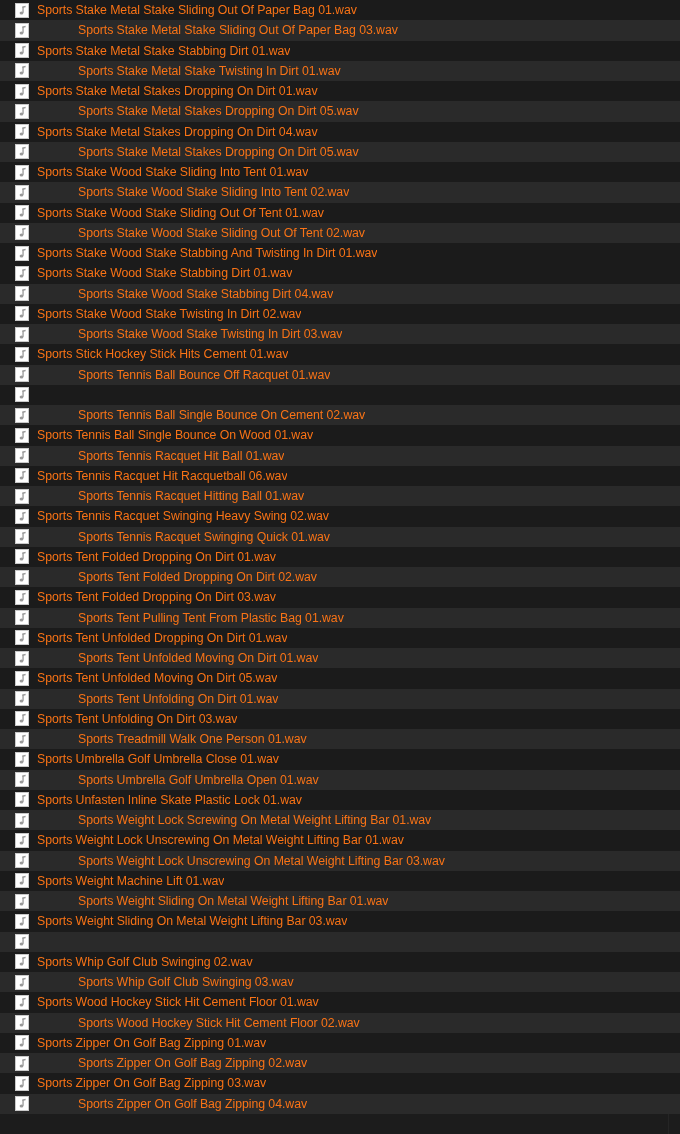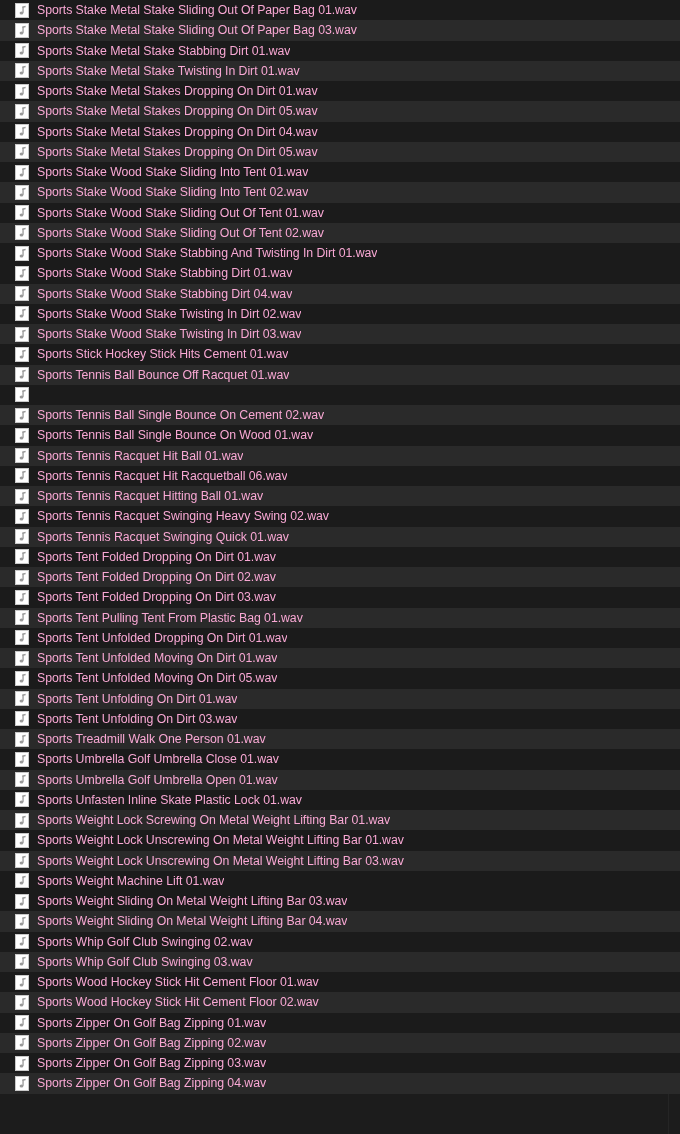--- a/index.html
+++ b/index.html
@@ -23,21 +23,21 @@
   }
   .file-row {
     display: flex;
     align-items: center;
     height: 20.25px;
     box-sizing: border-box;
     padding-left: 15px;
     position: relative;
   }
   .file-row.odd  { background: #1b1b1b; }
-  .file-row.even { background: #2a2a2a; }
+  .file-row.even { background: #2a2a2a; gap: 41px; }
 
   
   .col-divider {
     position: absolute;
     top: 0;
     left: 668px;
     width: 1px;
     height: 1134px;
     background: rgba(255,255,255,0.045);
     pointer-events: none;
@@ -47,21 +47,21 @@
     width: 14px;
     height: 15px;
     flex: 0 0 14px;
     position: relative;
     margin-right: 8px;
     display: block;
   }
   .file-icon svg { display: block; }
 
   .file-name {
-    color: #f9a8d4;
+    color: #f97316;
     font-size: 12.3px;
     line-height: 20px;
     white-space: nowrap;
     letter-spacing: -0.05px;
     overflow: hidden;
     text-overflow: clip;
   }
 </style>
 </head>
 <body>
@@ -632,20 +632,33 @@
         <rect x="0.5" y="0.5" width="13" height="14" fill="#ffffff" stroke="#c9c9c9" stroke-width="1"></rect>
         <g fill="#9a9a9a">
           <rect x="7.4" y="3.6" width="1.3" height="6.2"></rect>
           <path d="M7.4 3.6 L10.6 2.8 L10.6 4.3 L7.4 5.1 Z"></path>
           <ellipse cx="6.5" cy="10.0" rx="1.9" ry="1.5"></ellipse>
         </g>
       </svg>
     </span>
     <span class="file-name">Sports Weight Machine Lift 01.wav</span>
   </div>
+    <div class="file-row even">
+    <span class="file-icon">
+      <svg width="14" height="15" viewBox="0 0 14 15" xmlns="http://www.w3.org/2000/svg">
+        <rect x="0.5" y="0.5" width="13" height="14" fill="#ffffff" stroke="#c9c9c9" stroke-width="1"></rect>
+        <g fill="#9a9a9a">
+          <rect x="7.4" y="3.6" width="1.3" height="6.2"></rect>
+          <path d="M7.4 3.6 L10.6 2.8 L10.6 4.3 L7.4 5.1 Z"></path>
+          <ellipse cx="6.5" cy="10.0" rx="1.9" ry="1.5"></ellipse>
+        </g>
+      </svg>
+    </span>
+    <span class="file-name">Sports Weight Sliding On Metal Weight Lifting Bar 01.wav</span>
+  </div>
     <div class="file-row odd">
     <span class="file-icon">
       <svg width="14" height="15" viewBox="0 0 14 15" xmlns="http://www.w3.org/2000/svg">
         <rect x="0.5" y="0.5" width="13" height="14" fill="#ffffff" stroke="#c9c9c9" stroke-width="1"></rect>
         <g fill="#9a9a9a">
           <rect x="7.4" y="3.6" width="1.3" height="6.2"></rect>
           <path d="M7.4 3.6 L10.6 2.8 L10.6 4.3 L7.4 5.1 Z"></path>
           <ellipse cx="6.5" cy="10.0" rx="1.9" ry="1.5"></ellipse>
         </g>
       </svg>
@@ -656,21 +669,20 @@
     <span class="file-icon">
       <svg width="14" height="15" viewBox="0 0 14 15" xmlns="http://www.w3.org/2000/svg">
         <rect x="0.5" y="0.5" width="13" height="14" fill="#ffffff" stroke="#c9c9c9" stroke-width="1"></rect>
         <g fill="#9a9a9a">
           <rect x="7.4" y="3.6" width="1.3" height="6.2"></rect>
           <path d="M7.4 3.6 L10.6 2.8 L10.6 4.3 L7.4 5.1 Z"></path>
           <ellipse cx="6.5" cy="10.0" rx="1.9" ry="1.5"></ellipse>
         </g>
       </svg>
     </span>
-    <span class="file-name">Sports Weight Sliding On Metal Weight Lifting Bar 04.wav</span>
   </div>
     <div class="file-row odd">
     <span class="file-icon">
       <svg width="14" height="15" viewBox="0 0 14 15" xmlns="http://www.w3.org/2000/svg">
         <rect x="0.5" y="0.5" width="13" height="14" fill="#ffffff" stroke="#c9c9c9" stroke-width="1"></rect>
         <g fill="#9a9a9a">
           <rect x="7.4" y="3.6" width="1.3" height="6.2"></rect>
           <path d="M7.4 3.6 L10.6 2.8 L10.6 4.3 L7.4 5.1 Z"></path>
           <ellipse cx="6.5" cy="10.0" rx="1.9" ry="1.5"></ellipse>
         </g>

